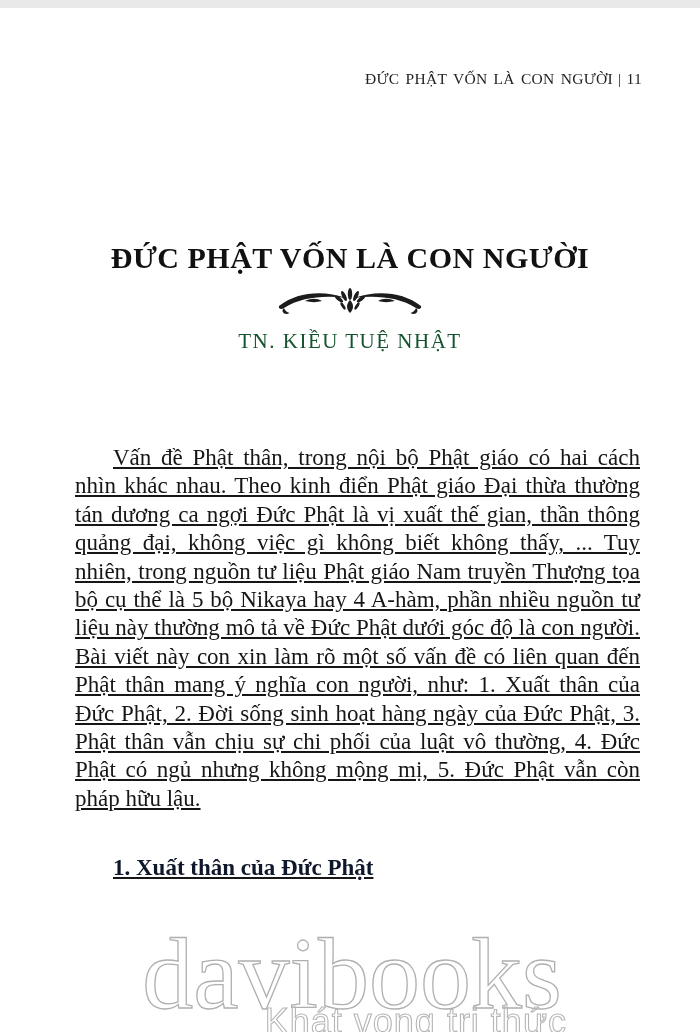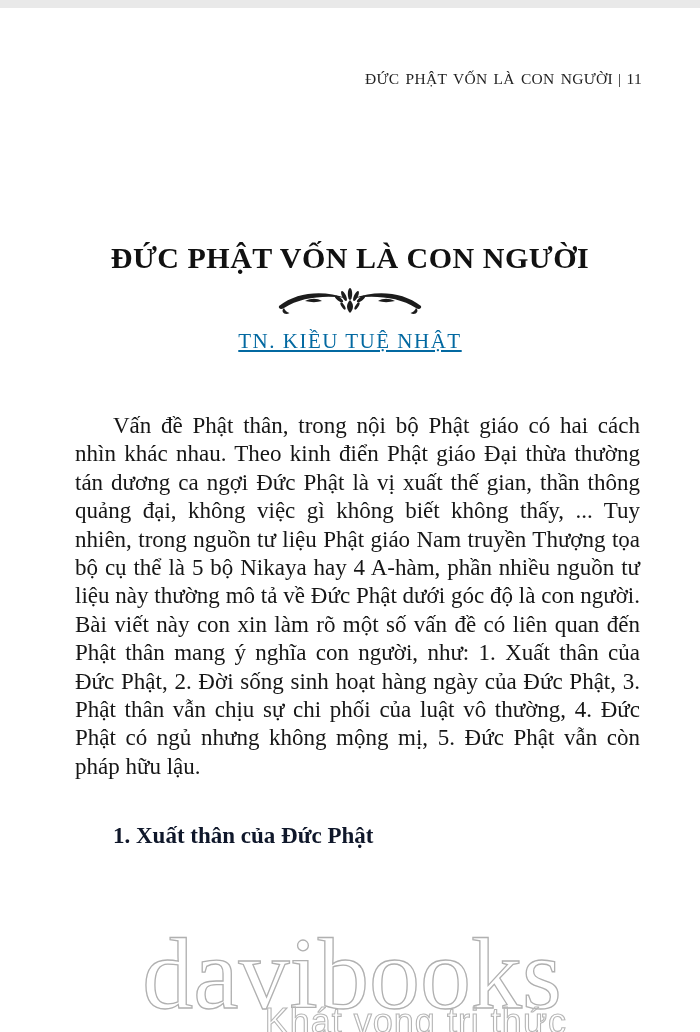--- a/index.html
+++ b/index.html
@@ -38,33 +38,33 @@
     top:277px;left:50%;
     transform:translateX(-50%);
     z-index:2;
   }
   .author-name{
     position:absolute;
     top:321px;left:0;right:0;
     text-align:center;
     font-size:21px;
     letter-spacing:1.5px;
-    color:#0369a1;
+    color:#14532d;
     z-index:2;
-    text-decoration:underline;
   }
   .body-block{
     position:absolute;
-    top:404px;left:75px;
+    top:436px;left:75px;
     width:565px;
     font-size:23px;
     line-height:28.4px;
     text-align:justify;
     color:#161616;
     z-index:2;
+    text-decoration:underline;
   }
   .body-block p{
     margin:0;
     text-indent:38px;
   }
   .section-heading{
     margin:41px 0 0 38px;
     font-size:23px;
     font-weight:700;
     color:#0f172a;

